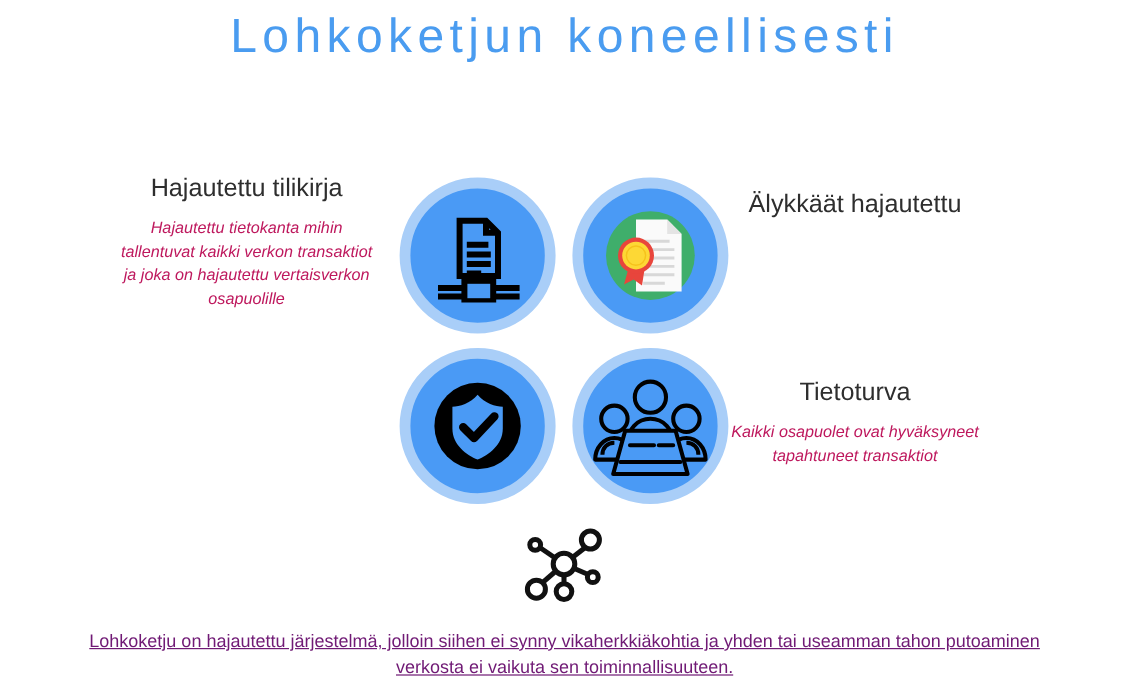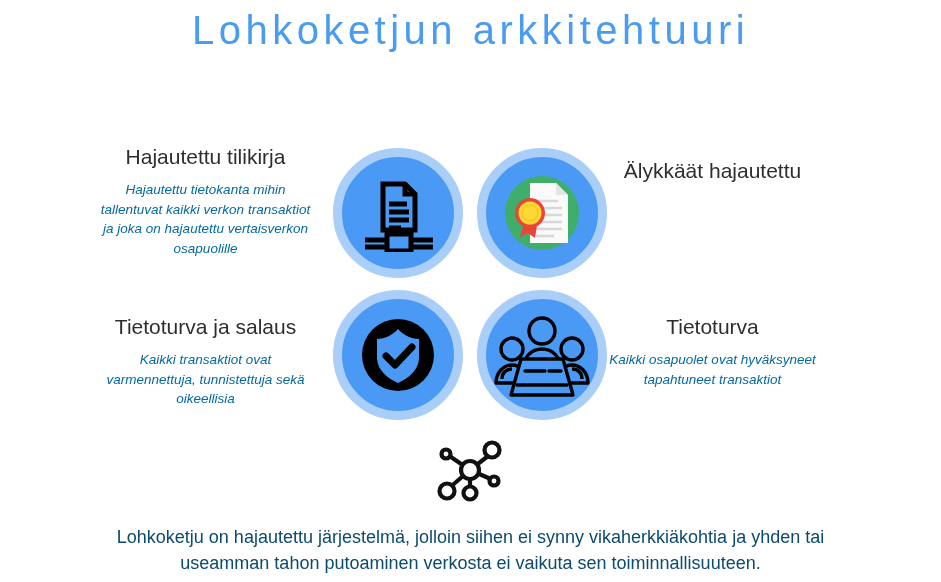--- a/index.html
+++ b/index.html
@@ -53,21 +53,21 @@
   .feature-heading {
     font-size: 21px;
     font-weight: 400;
     color: #2e2e2e;
     line-height: 1.42;
     margin: 0 0 8px 0;
   }
   .feature-desc {
     font-size: 13.5px;
     font-style: italic;
-    color: #0369a1;
+    color: #be185d;
     line-height: 1.46;
     margin: 0;
   }
 
   
   .circle {
     position: absolute;
     width: 130px;
     height: 130px;
     border-radius: 50%;
@@ -94,41 +94,38 @@
     height: 65px;
   }
 
   
   .footer-caption {
     position: absolute;
     top: 524px;
     left: 70px;
     width: 801px;
     text-align: center;
-    font-size: 18px;
-    color: #0c4a6e;
+    font-size: 15px;
+    color: #701a75;
     line-height: 1.45;
+    text-decoration: underline;
   }
 </style>
 </head>
 <body>
 
-<div class="page-title">Lohkoketjun arkkitehtuuri</div>
+<div class="page-title">Lohkoketjun koneellisesti</div>
 
 <div class="features">
 
   <div class="feature-text left row1">
     <p class="feature-heading">Hajautettu tilikirja</p>
     <p class="feature-desc">Hajautettu tietokanta mihin tallentuvat kaikki verkon transaktiot ja joka on hajautettu vertaisverkon osapuolille</p>
   </div>
 
-  <div class="feature-text left row2">
-    <p class="feature-heading">Tietoturva ja salaus</p>
-    <p class="feature-desc">Kaikki transaktiot ovat varmennettuja, tunnistettuja sekä oikeellisia</p>
-  </div>
 
   <div class="feature-text right row1">
     <p class="feature-heading">Älykkäät hajautettu</p>
   </div>
 
   <div class="feature-text right row2">
     <p class="feature-heading">Tietoturva</p>
     <p class="feature-desc">Kaikki osapuolet ovat hyväksyneet tapahtuneet transaktiot</p>
   </div>
 

